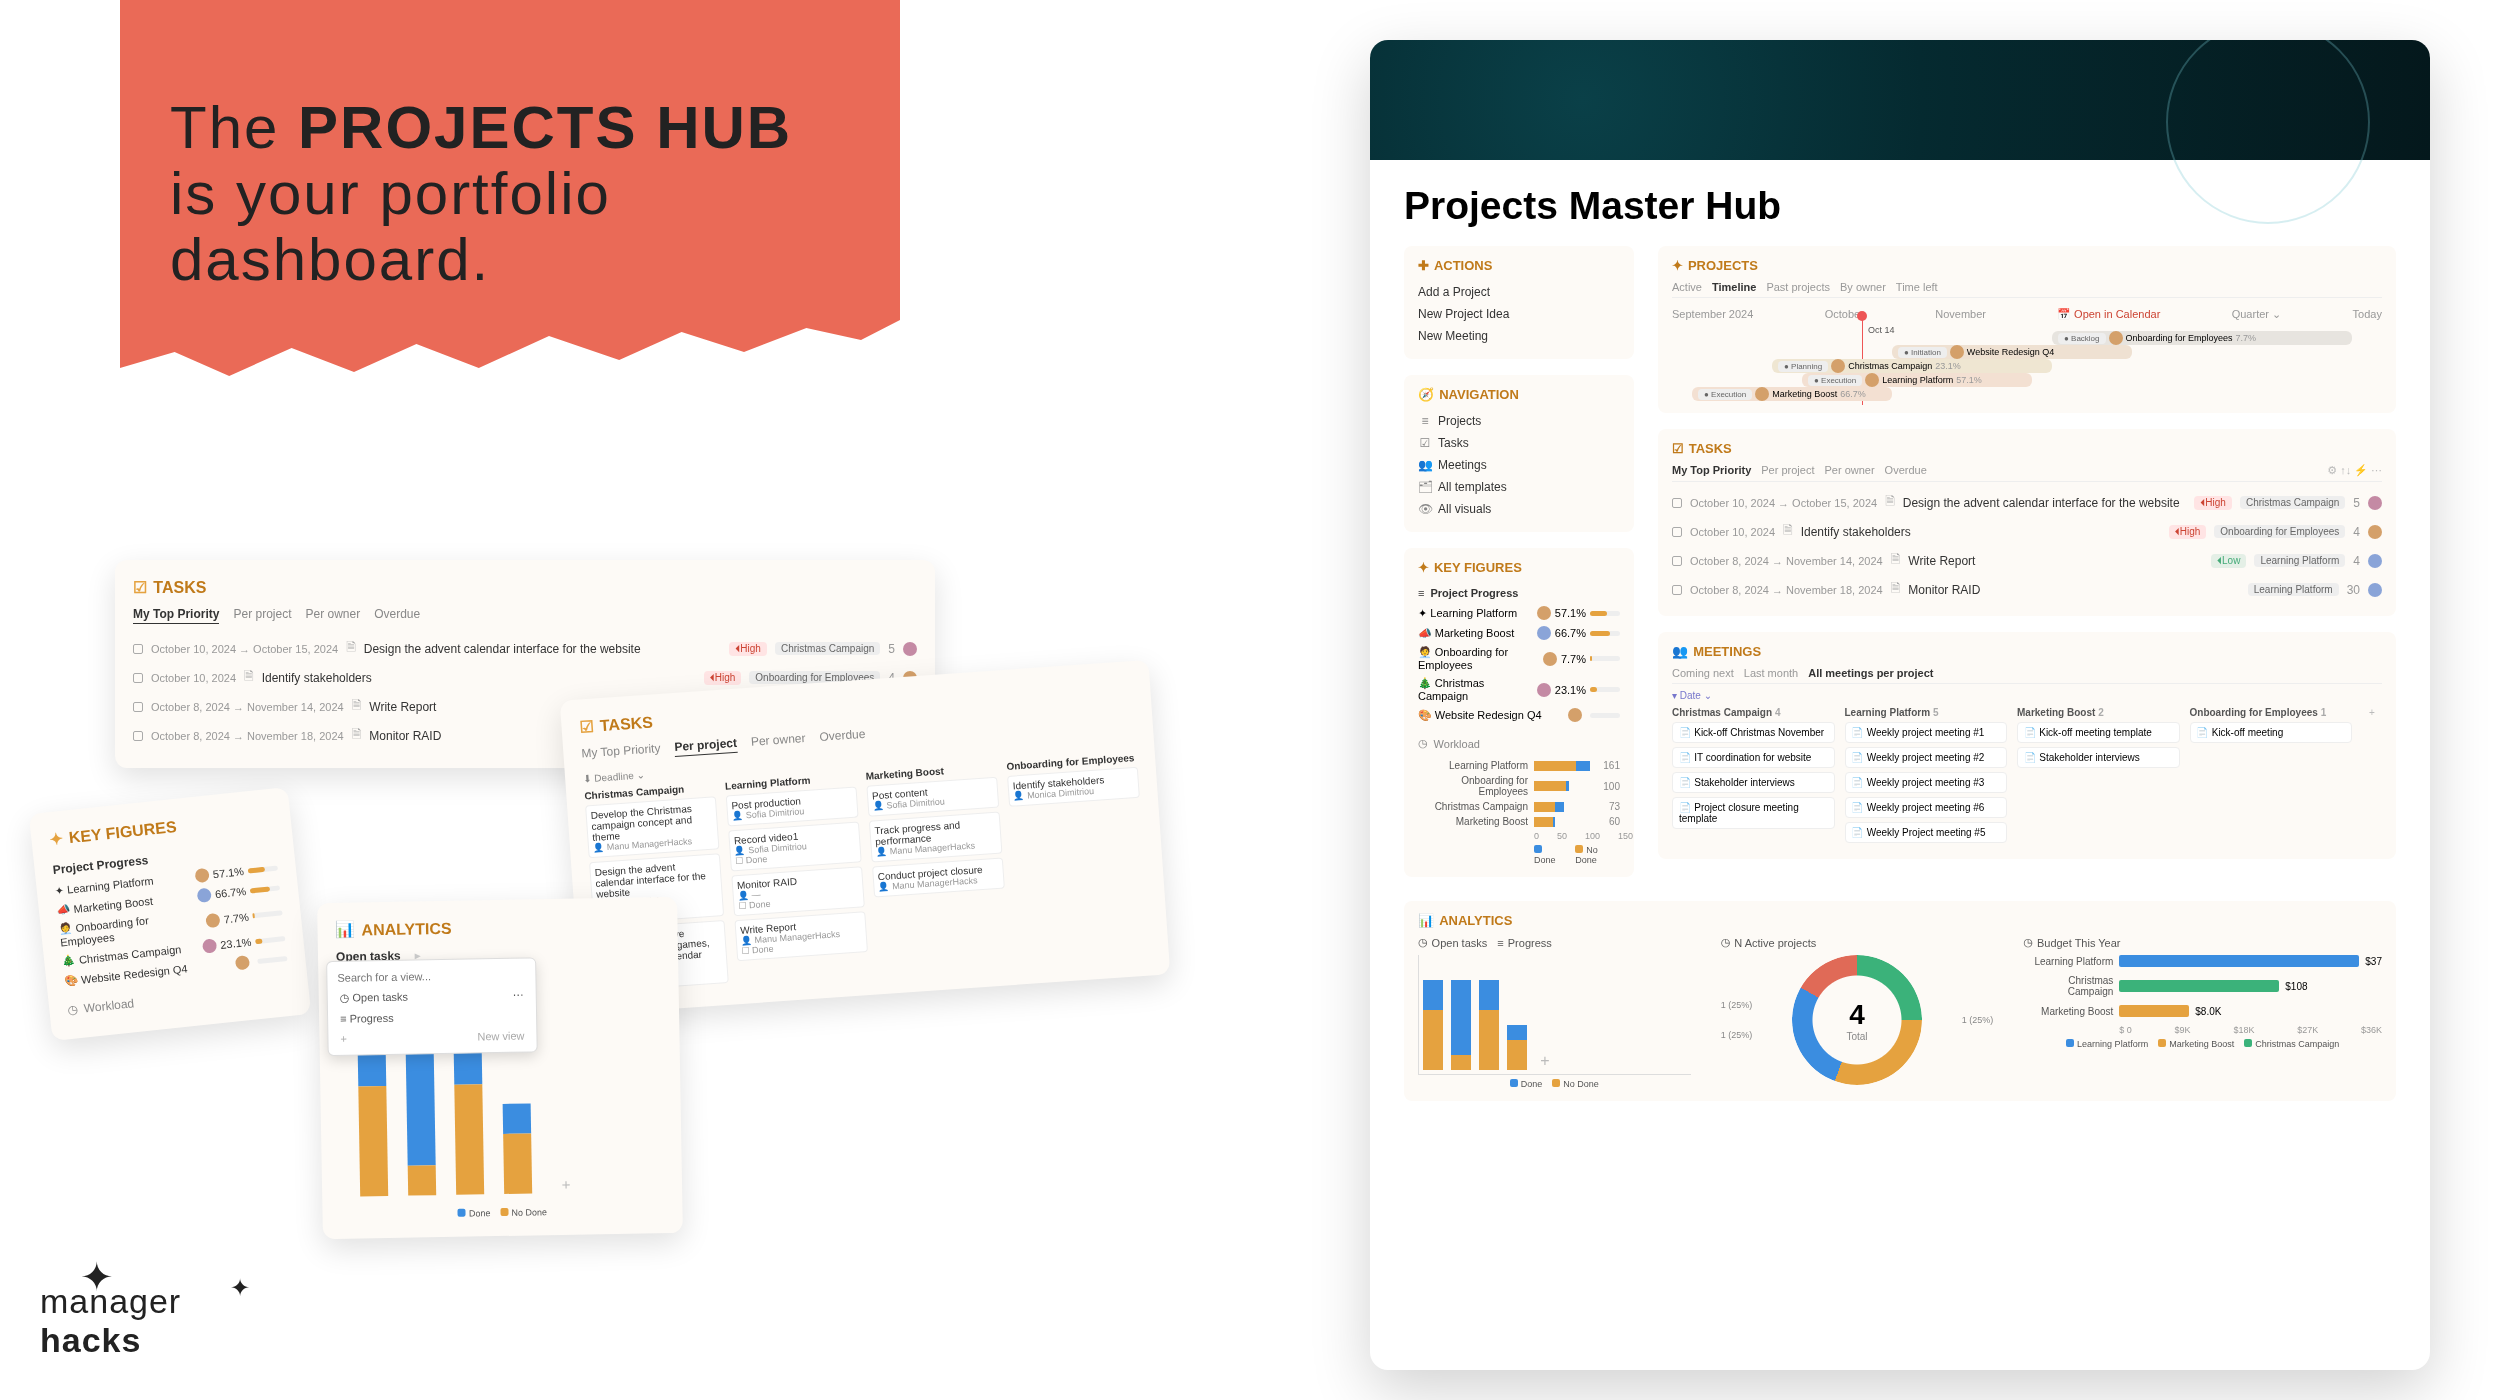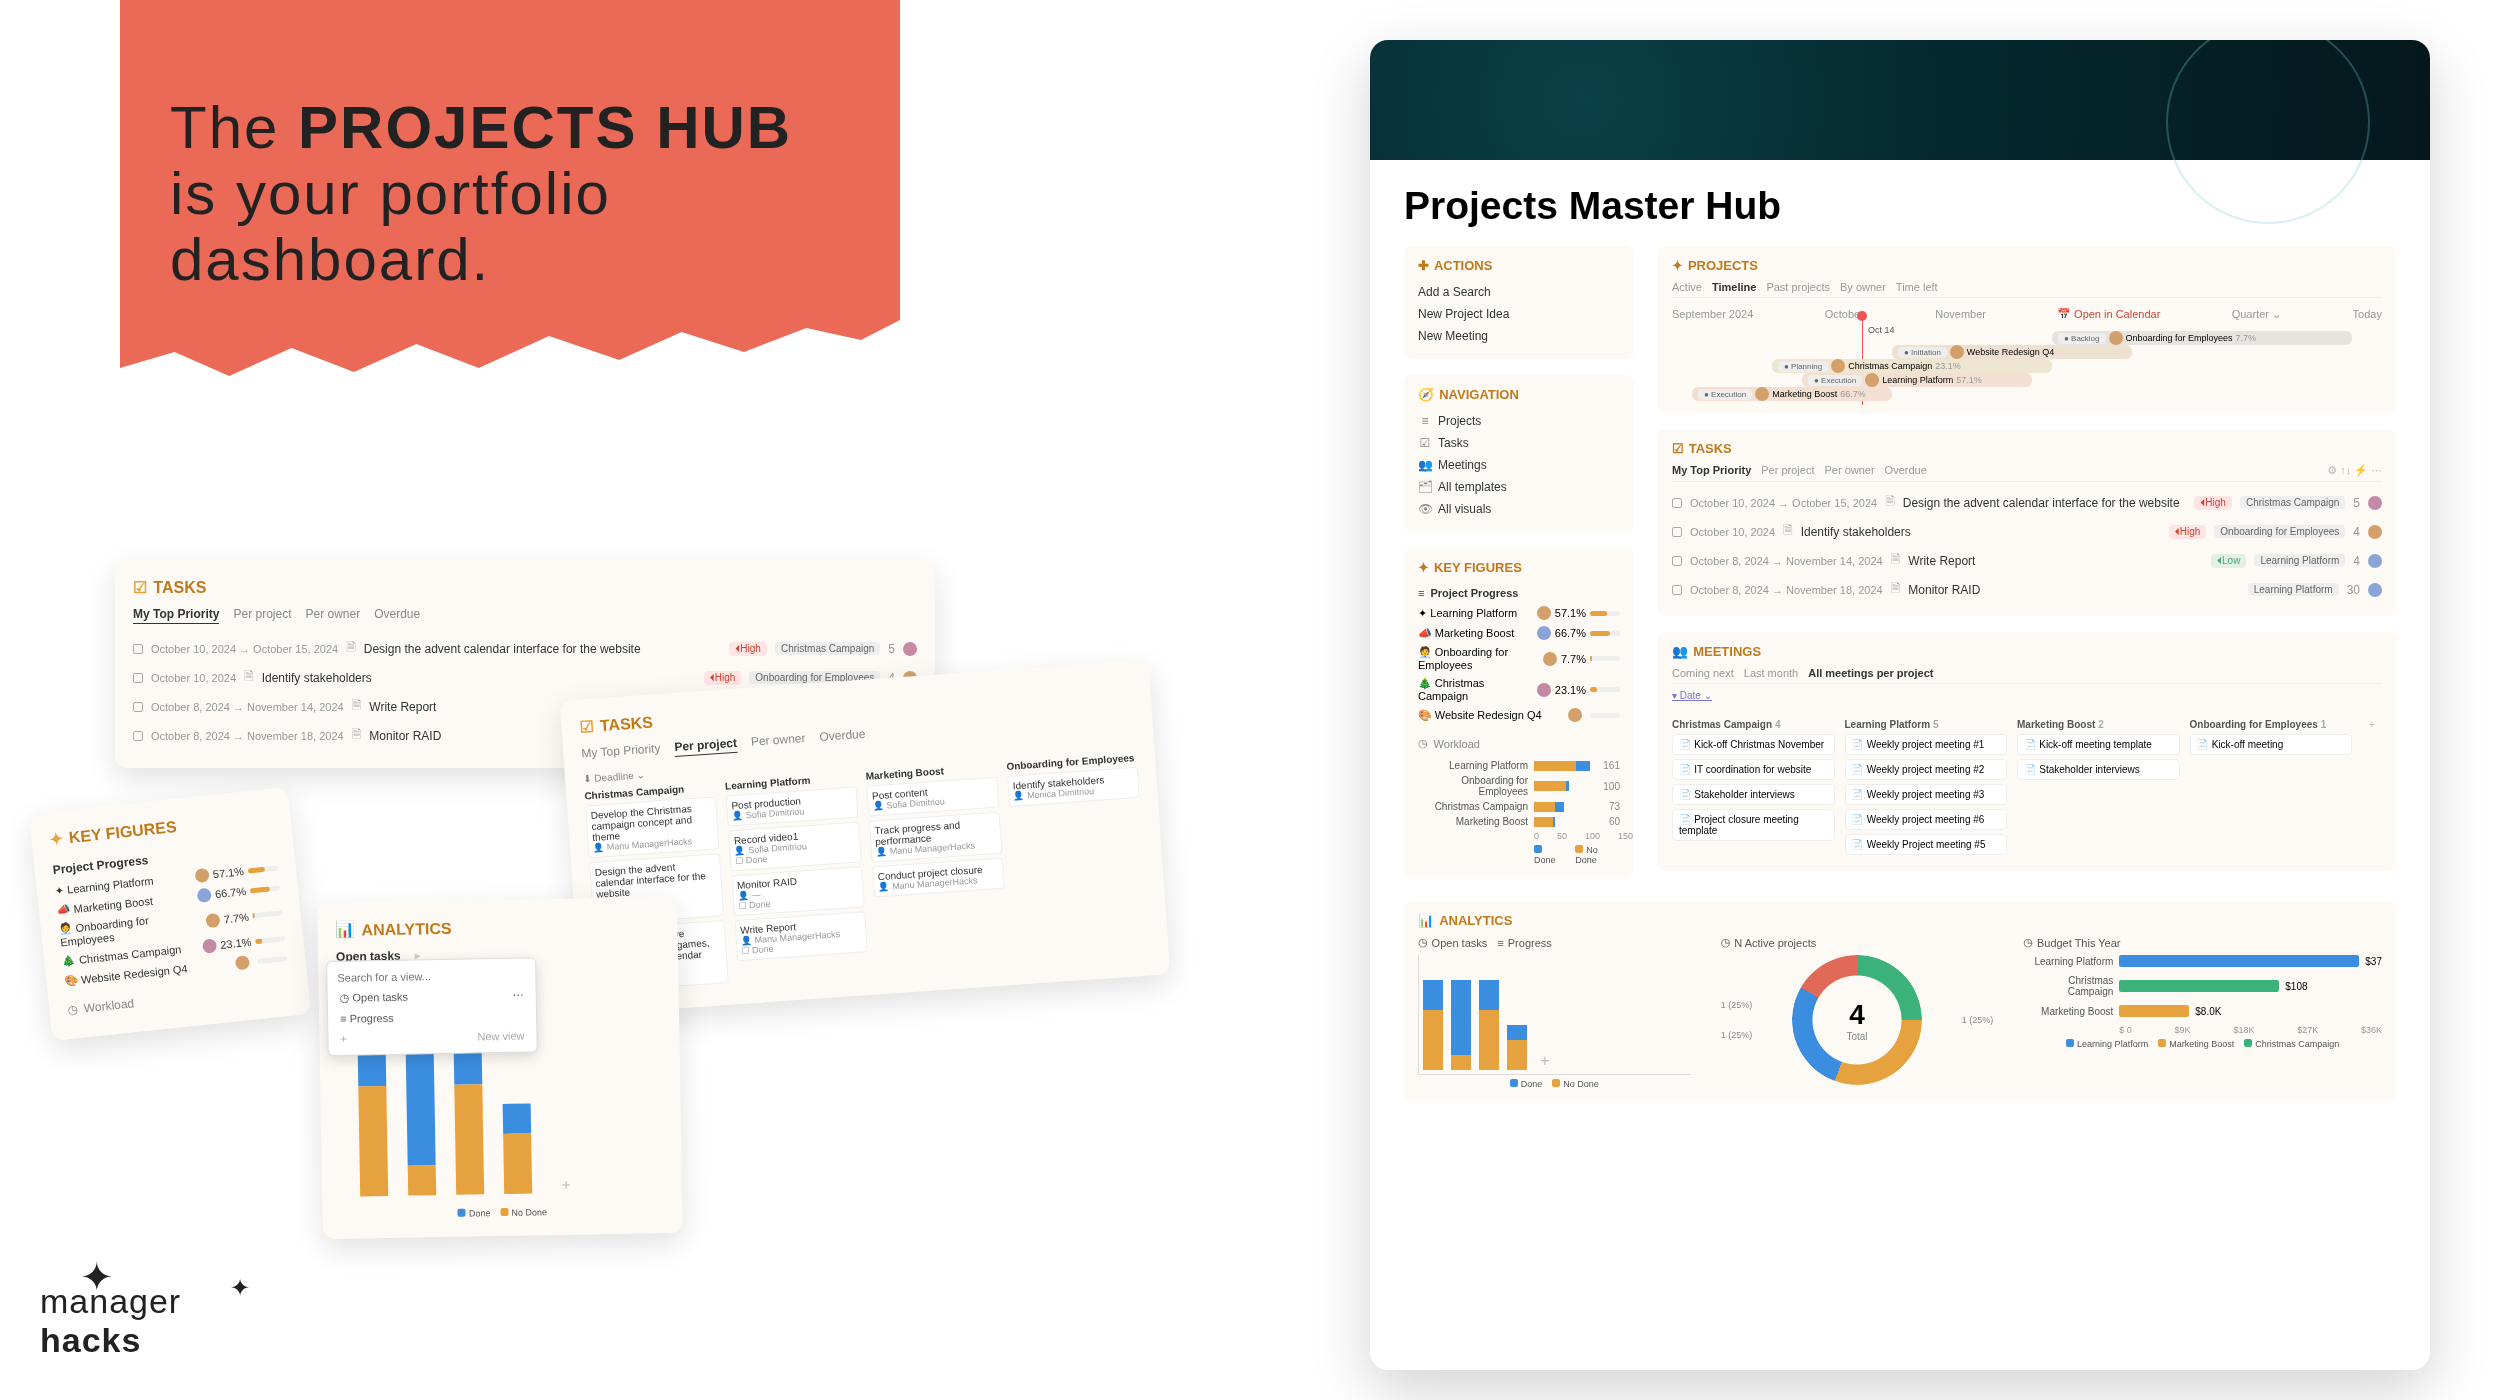--- a/index.html
+++ b/index.html
@@ -436,21 +436,21 @@
 
     <div class="grid">
 
       <div>
         <div class="block">
           <div class="block-title">
               <span class="ico">✚</span>
               <span>ACTIONS</span>
             </div>
           <div id="actions-list">
-              <div class="list-item">Add a Search</div>
+              <div class="list-item">Add a Project</div>
               <div class="list-item">New Project Idea</div>
               <div class="list-item">New Meeting</div>
             </div>
         </div>
         <div class="block">
           <div class="block-title">
               <span class="ico">🧭</span>
               <span>NAVIGATION</span>
             </div>
           <div id="nav-list">
@@ -671,21 +671,21 @@
         <div class="block">
           <div class="block-title">
               <span class="ico">👥</span>
               <span>MEETINGS</span>
             </div>
           <div class="tabs-mini" id="meet-tabs">
               <span class="">Coming next</span>
               <span class="">Last month</span>
               <span class="active">All meetings per project</span>
             </div>
-          <div style="font-size:10px;color:#77c;margin-bottom:18px;text-decoration:underline;">▾ <span>Date</span> ⌄</div>
+          <div style="font-size:10px;color:#77c;margin-bottom:6px;">▾ <span>Date</span> ⌄</div>
           <div class="kanban" id="meet-kanban">
   <div class="kanban-col">
     <h5>Christmas Campaign <span style="color:#aaa;">4</span></h5>
     <div class="kcard">📄 Kick-off Christmas November</div>
                 <div class="kcard">📄 IT coordination for website</div>
                 <div class="kcard">📄 Stakeholder interviews</div>
                 <div class="kcard">📄 Project closure meeting template</div>
   </div>
   <div class="kanban-col">
     <h5>Learning Platform <span style="color:#aaa;">5</span></h5>

